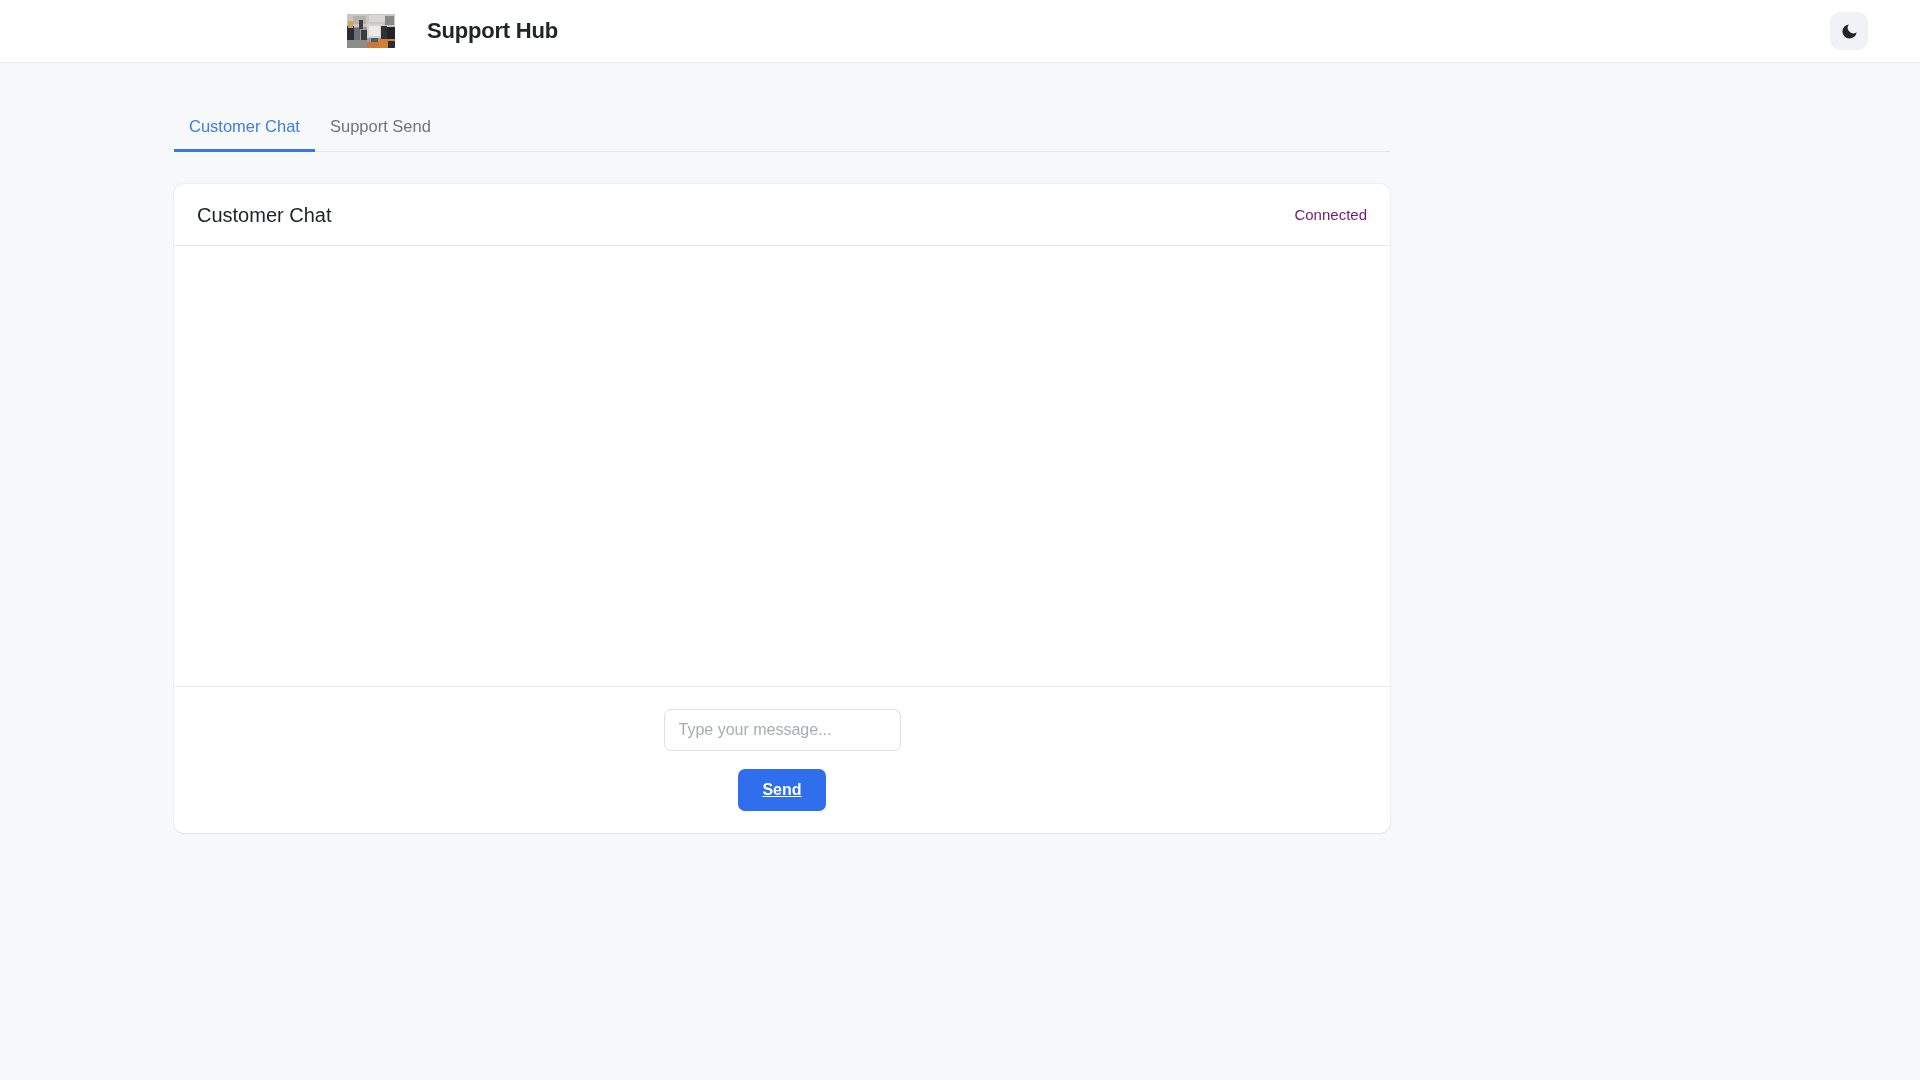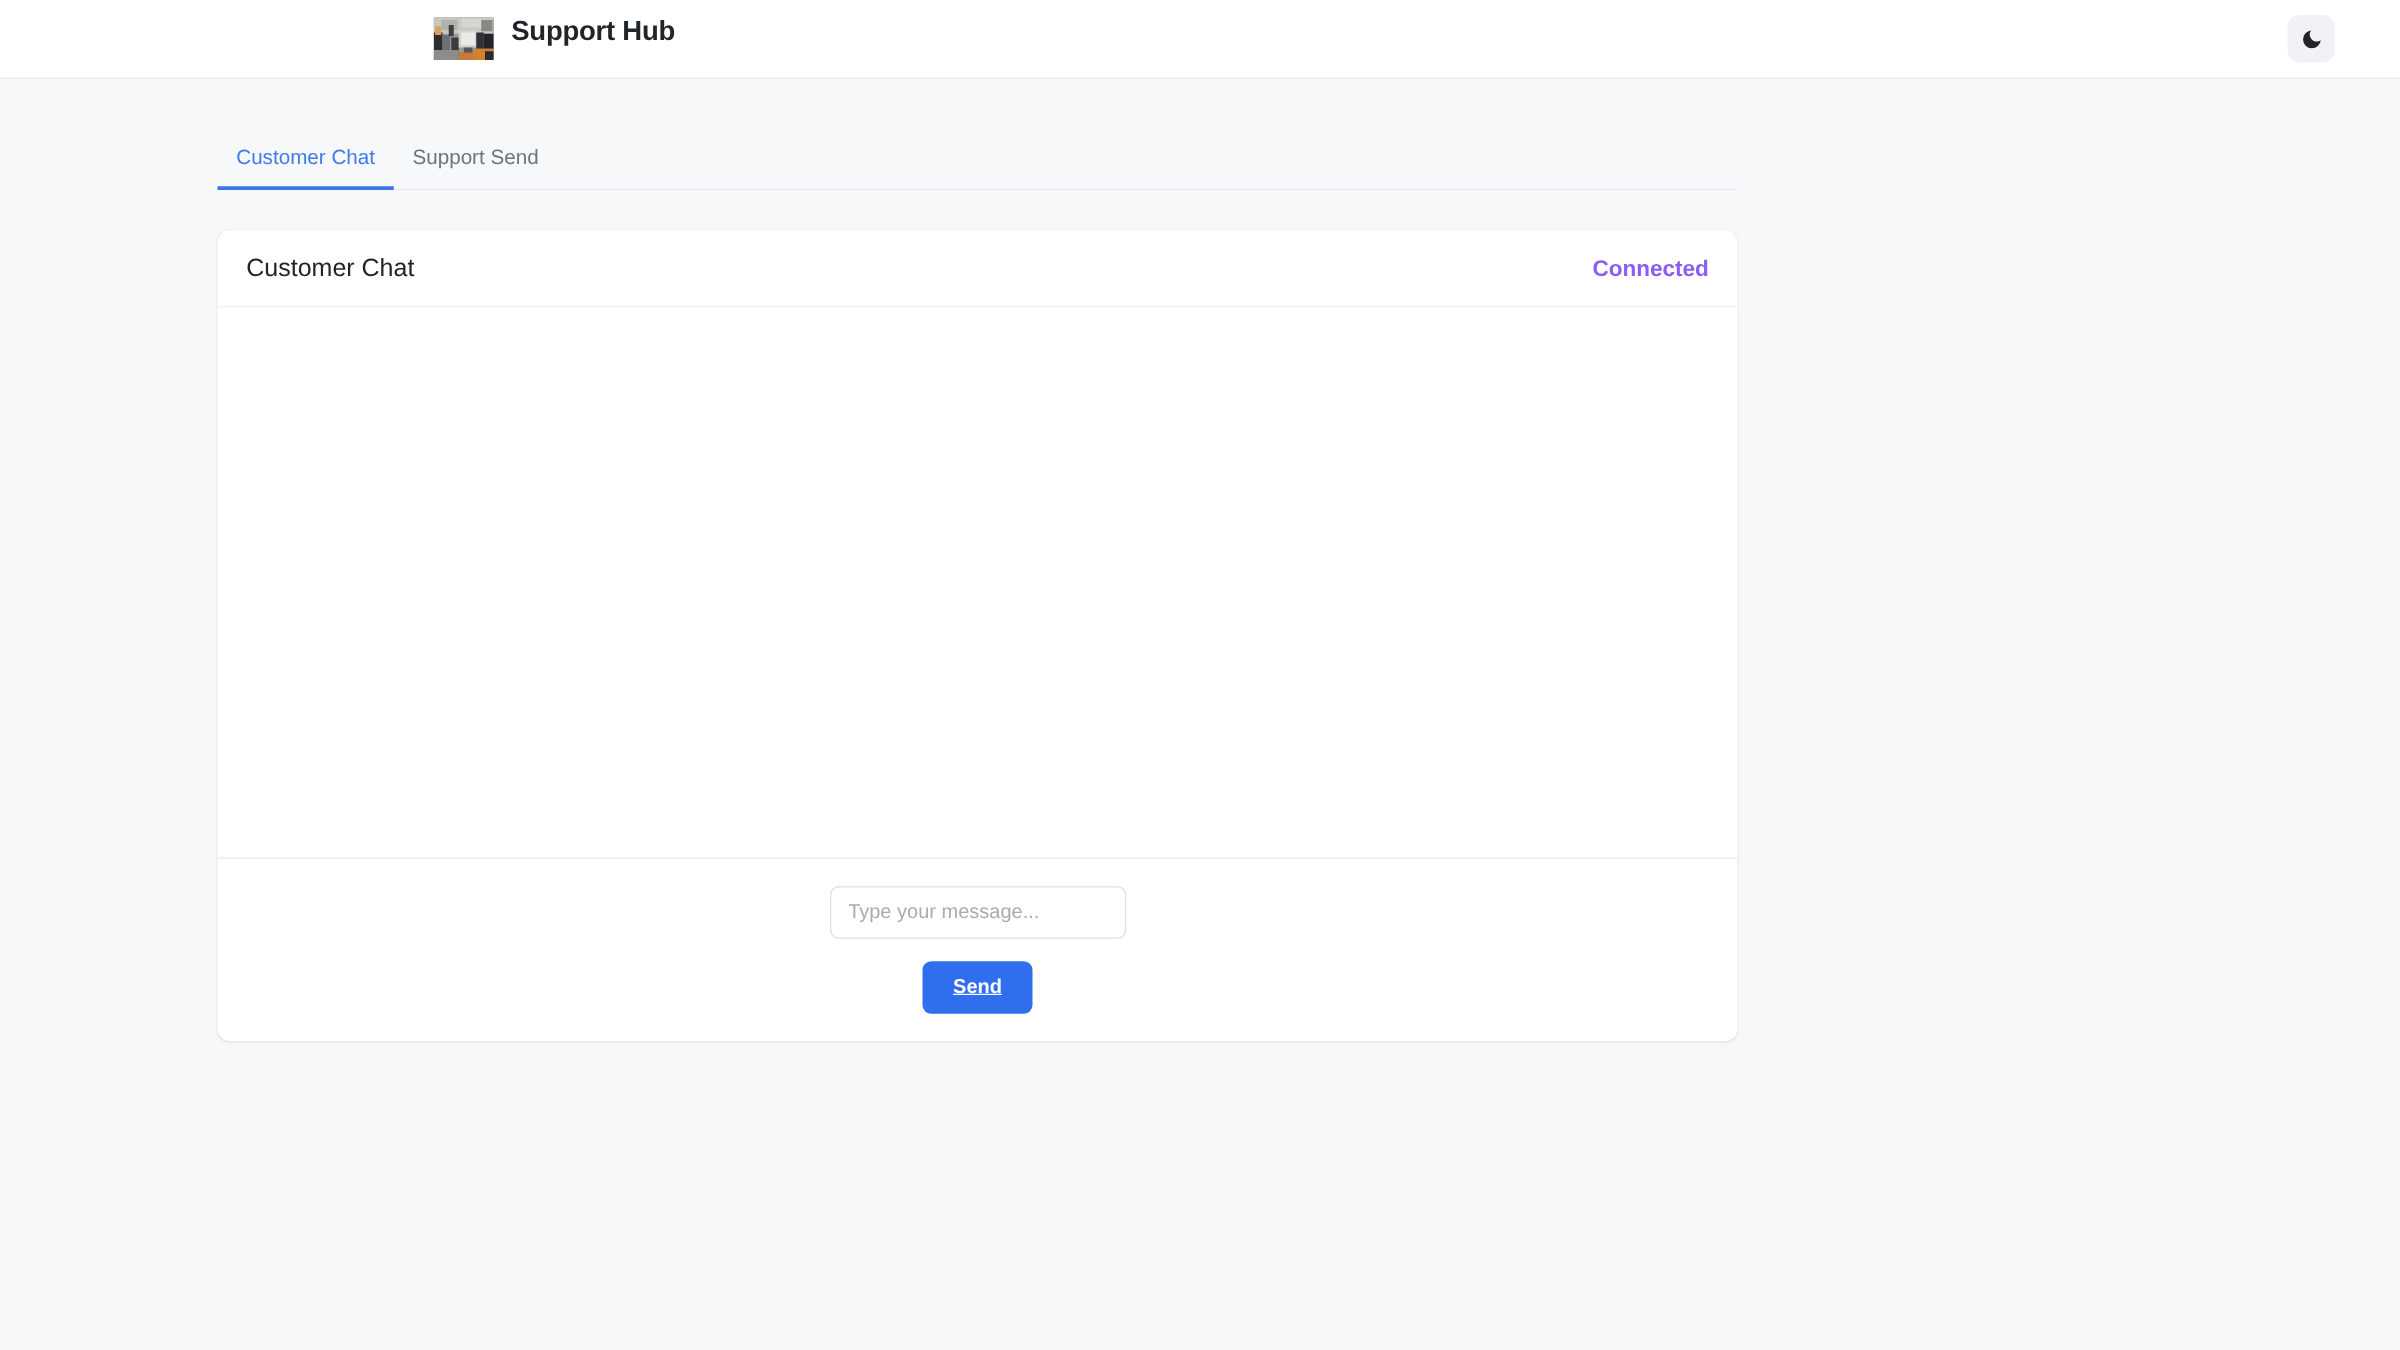--- a/index.html
+++ b/index.html
@@ -18,21 +18,22 @@
     background: #ffffff;
     border-bottom: 1px solid #e9eaee;
     display: flex;
     align-items: center;
     padding: 0 33px 0 347px;
     position: relative;
   }
 
   .brand {
     display: flex;
-    gap: 14px;
+    align-items: center;
+    gap: 32px;
   }
 
   .brand-logo {
     width: 48px;
     height: 34px;
     flex: 0 0 auto;
     display: block;
     border-radius: 1px;
     overflow: hidden;
     position: relative;
@@ -122,24 +123,23 @@
   }
 
   .card-title {
     font-size: 20px;
     color: #212529;
     font-weight: 400;
     line-height: 1;
   }
 
   .status {
-    font-size: 18px;
-    color: #8b5cf6;
-    line-height: 1;
-    font-weight: bold;
+    font-size: 15px;
+    color: #701a75;
+    line-height: 1;
   }
 
   .messages {
     height: 440px;
     background: #ffffff;
     overflow-y: auto;
     padding: 16px 23px;
   }
 
   .card-footer {

